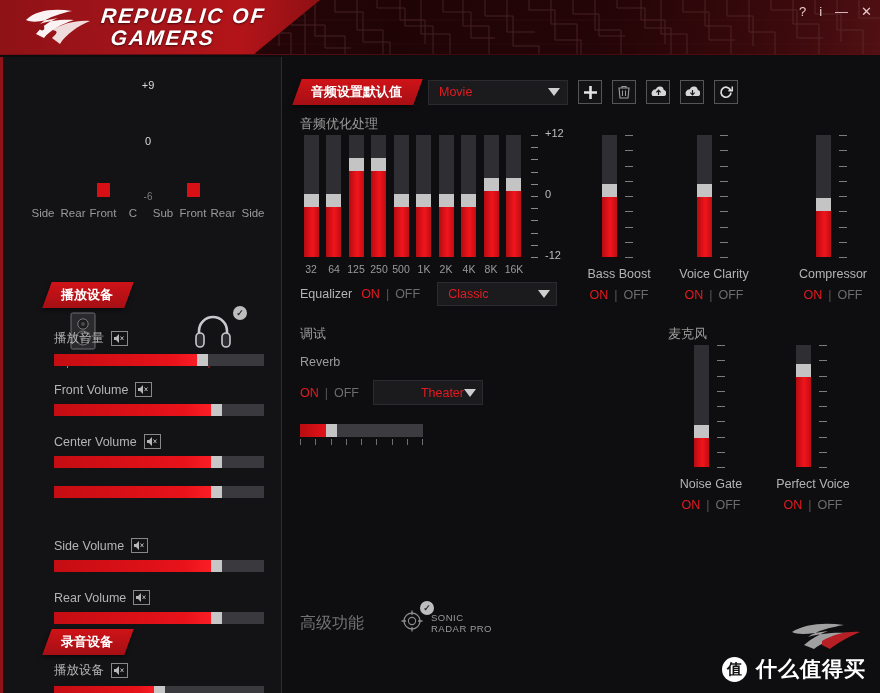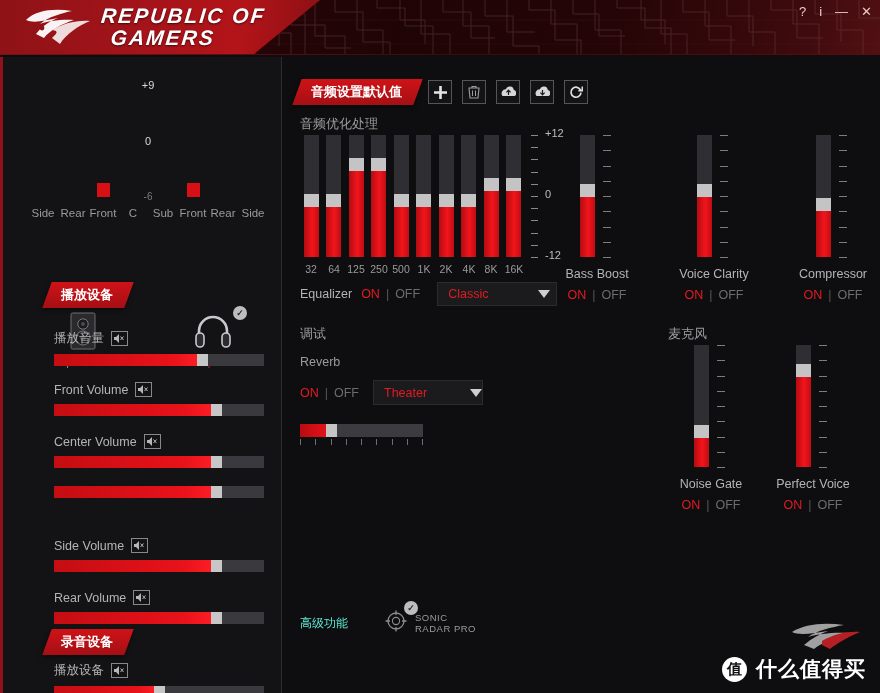--- a/index.html
+++ b/index.html
@@ -179,34 +179,34 @@
   .vsl .ticks { position: absolute; top: 0; width: 8px; height: 122px; }
   .vsl .ticks i { position: absolute; left: 0; width: 8px; height: 1px; background: #7c7c7c; }
   .vsl .nm { font-size: 12.5px; color: #b4b4b4; margin-top: 10px; }
   .vsl .oo { margin-top: 7px; display: flex; justify-content: center; gap: 6px; font-size: 12.5px; }
 
   
   .rv { position: absolute; left: 17px; top: 298px; }
   .rv-lab { font-size: 12.5px; color: #9b9b9b; margin-bottom: 11px; }
   .rv-row { display: flex; align-items: center; gap: 8px; }
   .rv-sel { width: 110px; height: 25px; background: #1b1b1e; border: 1px solid #2b2b2f;
-            display: flex; align-items: center; justify-content: space-between;
-            padding: 0 0 0 10px; cursor: pointer; margin-left: 6px; }
+            display: flex; align-items: center; justify-content: flex-end;
+            padding: 0 6px 0 10px; cursor: pointer; margin-left: 6px; }
   .rv-sel .val { color: #e31b21; font-size: 12.5px; }
   .rv-track { position: relative; margin-top: 19px; width: 123px; height: 13px; background: #3c3c40;
               cursor: pointer; }
   .rv-track .f { position: absolute; left: 0; top: 0; height: 100%;
                  background: linear-gradient(90deg,#b80c11,#ec131b); }
   .rv-track .k { position: absolute; top: 0; width: 11px; height: 13px; background: #c4c4c4; }
   .rv-ticks { position: relative; width: 123px; height: 7px; margin-top: 2px; }
   .rv-ticks i { position: absolute; top: 0; width: 1px; height: 6px; background: #6e6e6e; }
 
   
   .adv { position: absolute; left: 17px; top: 552px; display: flex; align-items: center; gap: 36px; }
-  .adv-lab { font-size: 12px; color: #5eead4; }
+  .adv-lab { font-size: 16px; color: #737373; }
   .sonic { position: relative; display: flex; align-items: center; gap: 7px; cursor: pointer; }
   .sonic .txt { font-size: 9.5px; line-height: 11px; color: #9a9a9a; letter-spacing: .5px; }
 
   
   .wm { position: absolute; right: 14px; bottom: 10px; display: flex; align-items: center; gap: 9px; }
   .wm .zhi { width: 25px; height: 25px; border-radius: 50%; background: #fff; color: #111;
              font-size: 15px; font-weight: bold; display: flex; align-items: center;
              justify-content: center; }
   .wm .txt { color: #fff; font-size: 21px; font-weight: bold; letter-spacing: 1px; }
   .wm-rog { position: absolute; right: 18px; bottom: 44px; width: 72px; height: 26px; opacity: .95; }
@@ -432,20 +432,24 @@
     </div>
   </div>
 </div>
 
 <div class="main">
 
   <div class="mtop">
     <div class="tag">
       <span>音频设置默认值</span>
     </div>
+    <div class="preset-select">
+      <span class="val">Movie</span>
+      <span class="caret"></span>
+    </div>
     <div class="tbtn">
       <svg width="13" height="13" viewBox="0 0 13 13">
           <path d="M6.5 0 V13 M0 6.5 H13" stroke="#e4e4e4" stroke-width="2.6"></path>
         </svg>
     </div>
     <div class="tbtn">
       <svg width="12" height="14" viewBox="0 0 12 14">
           <path d="M1 3 H11 L10 13 H2 Z M4 3 V1.5 H8 V3" fill="none" stroke="#9d9d9d" stroke-width="1.1"></path>
           <path d="M4.5 5.5 V11 M7.5 5.5 V11" stroke="#9d9d9d" stroke-width="1"></path>
         </svg>
@@ -552,21 +556,21 @@
       <span class="sep">|</span>
       <span class="off">OFF</span>
     </span>
     <span class="eq-preset">
       <span class="val">Classic</span>
       <span class="caret"></span>
     </span>
   </div>
 
   <div id="effects">
-      <div class="vsl" style="left: 266px; top: 78px;">
+      <div class="vsl" style="left: 288px; top: 78px;">
         <div style="position:relative;height:122px">
           <div class="bar" style="position:absolute;left:31px;top:0">
             <div class="f" style="height:63px"></div>
             <div class="k" style="bottom:60px"></div>
           </div>
           <div class="ticks" style="left:54px">
             <i style="top:0px"></i>
             <i style="top:15px"></i>
             <i style="top:31px"></i>
             <i style="top:46px"></i>

